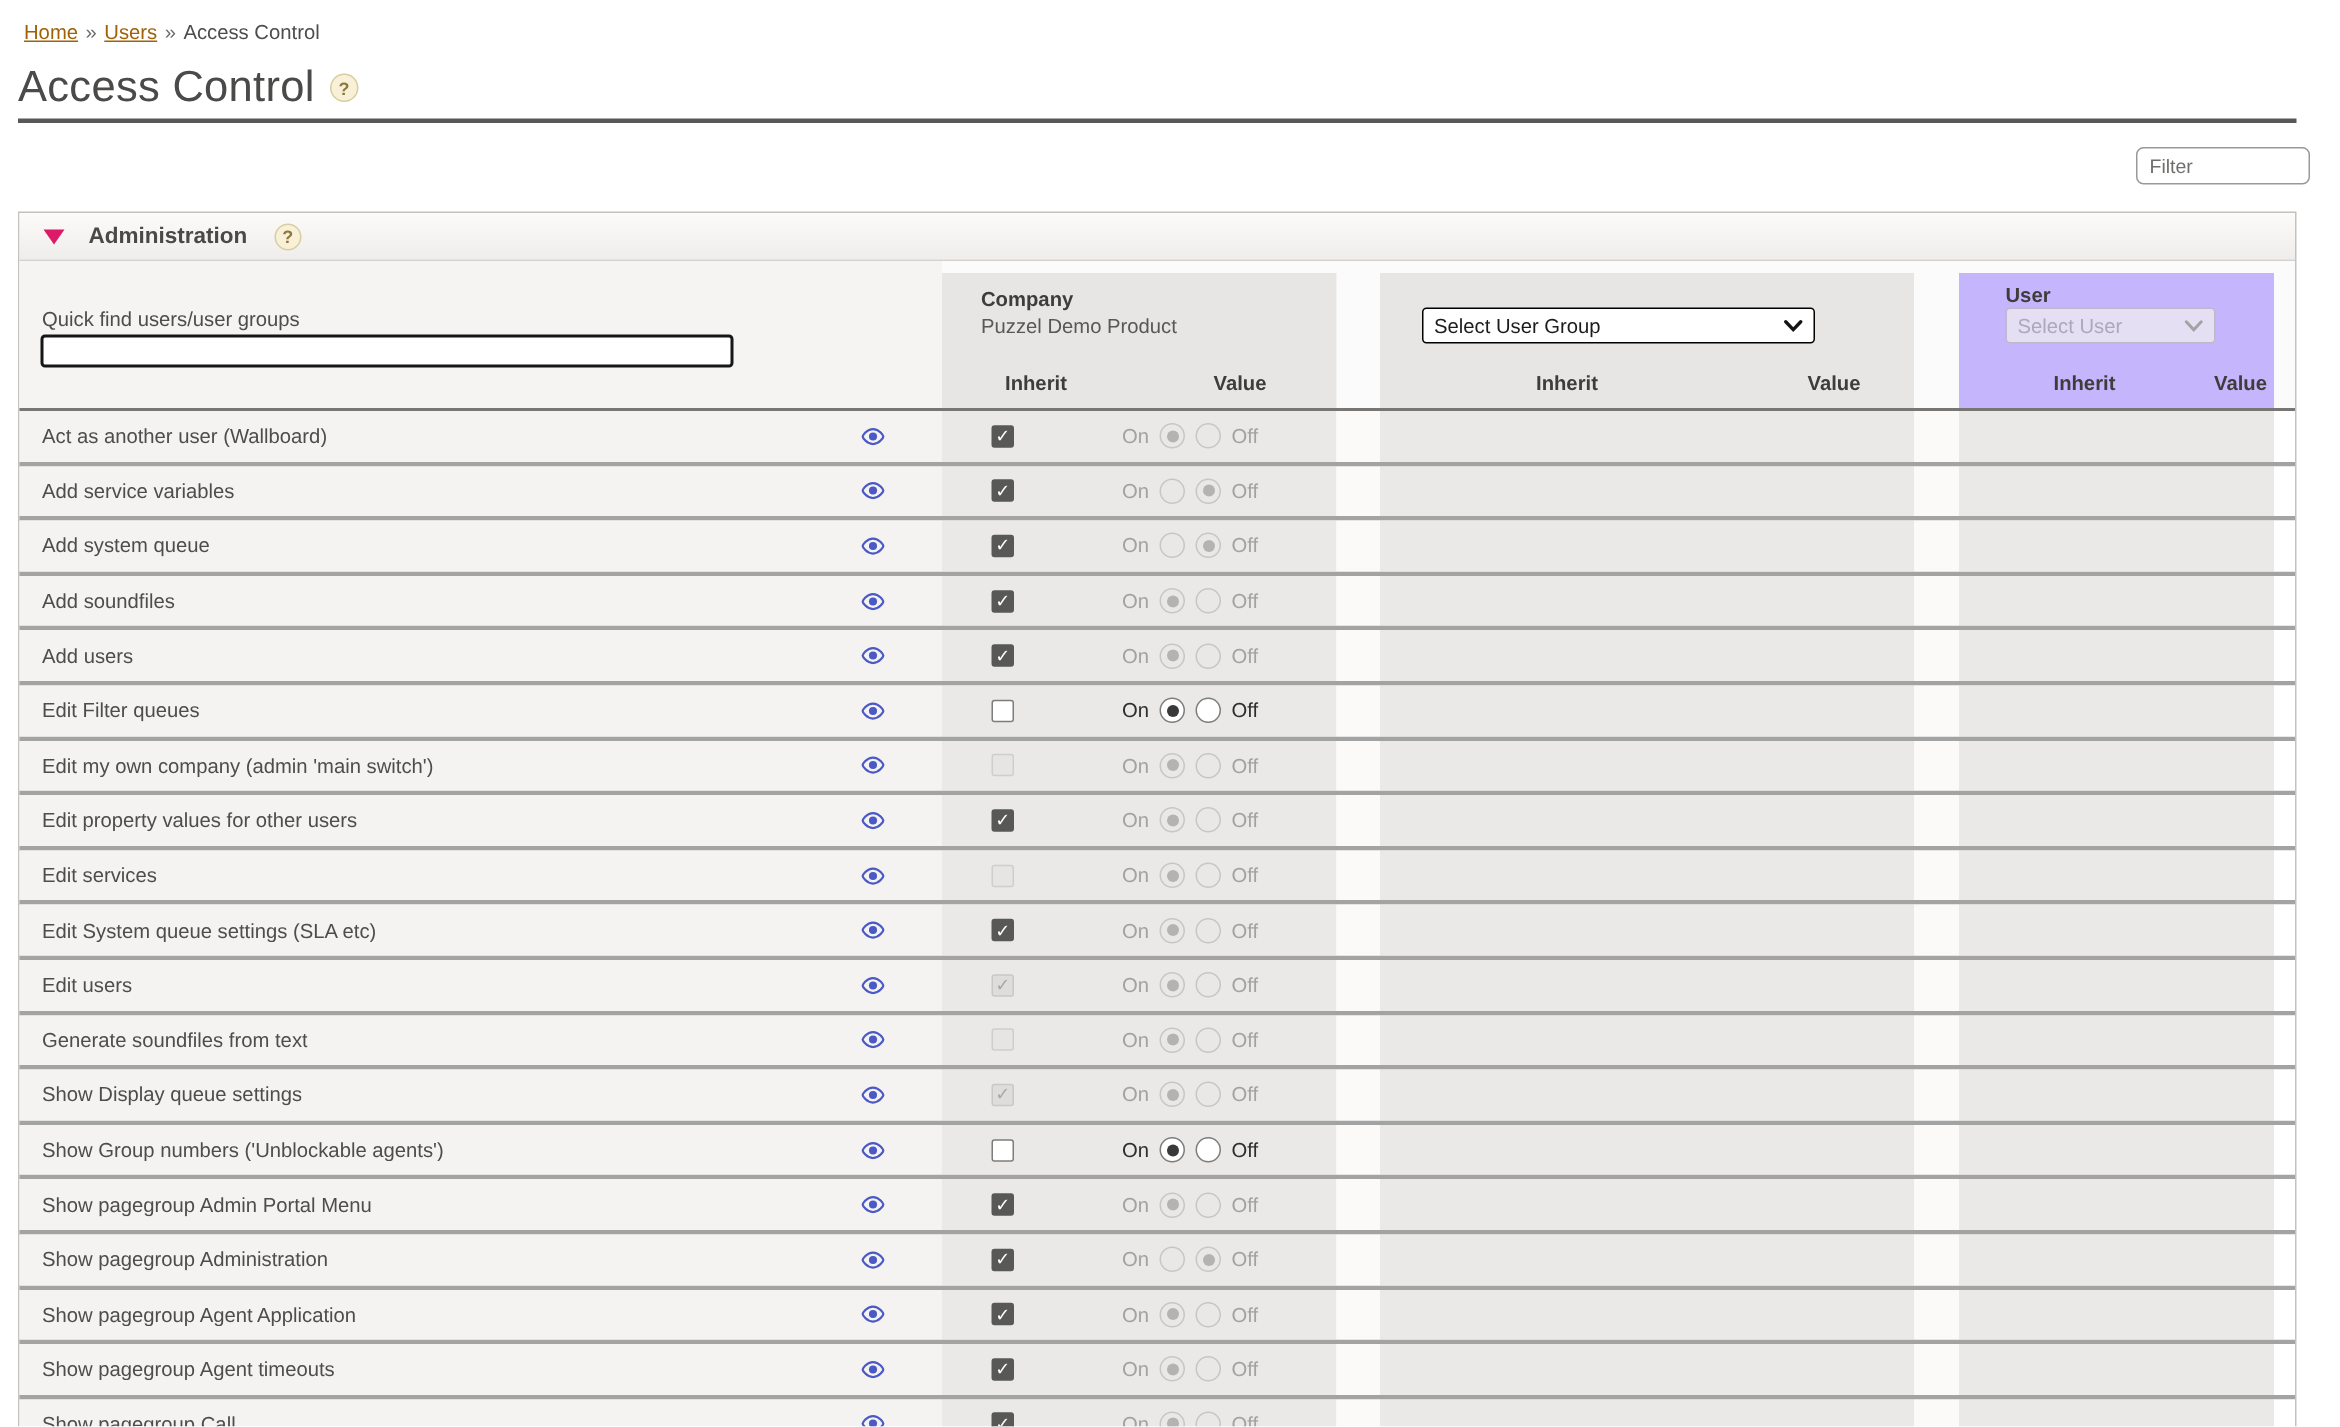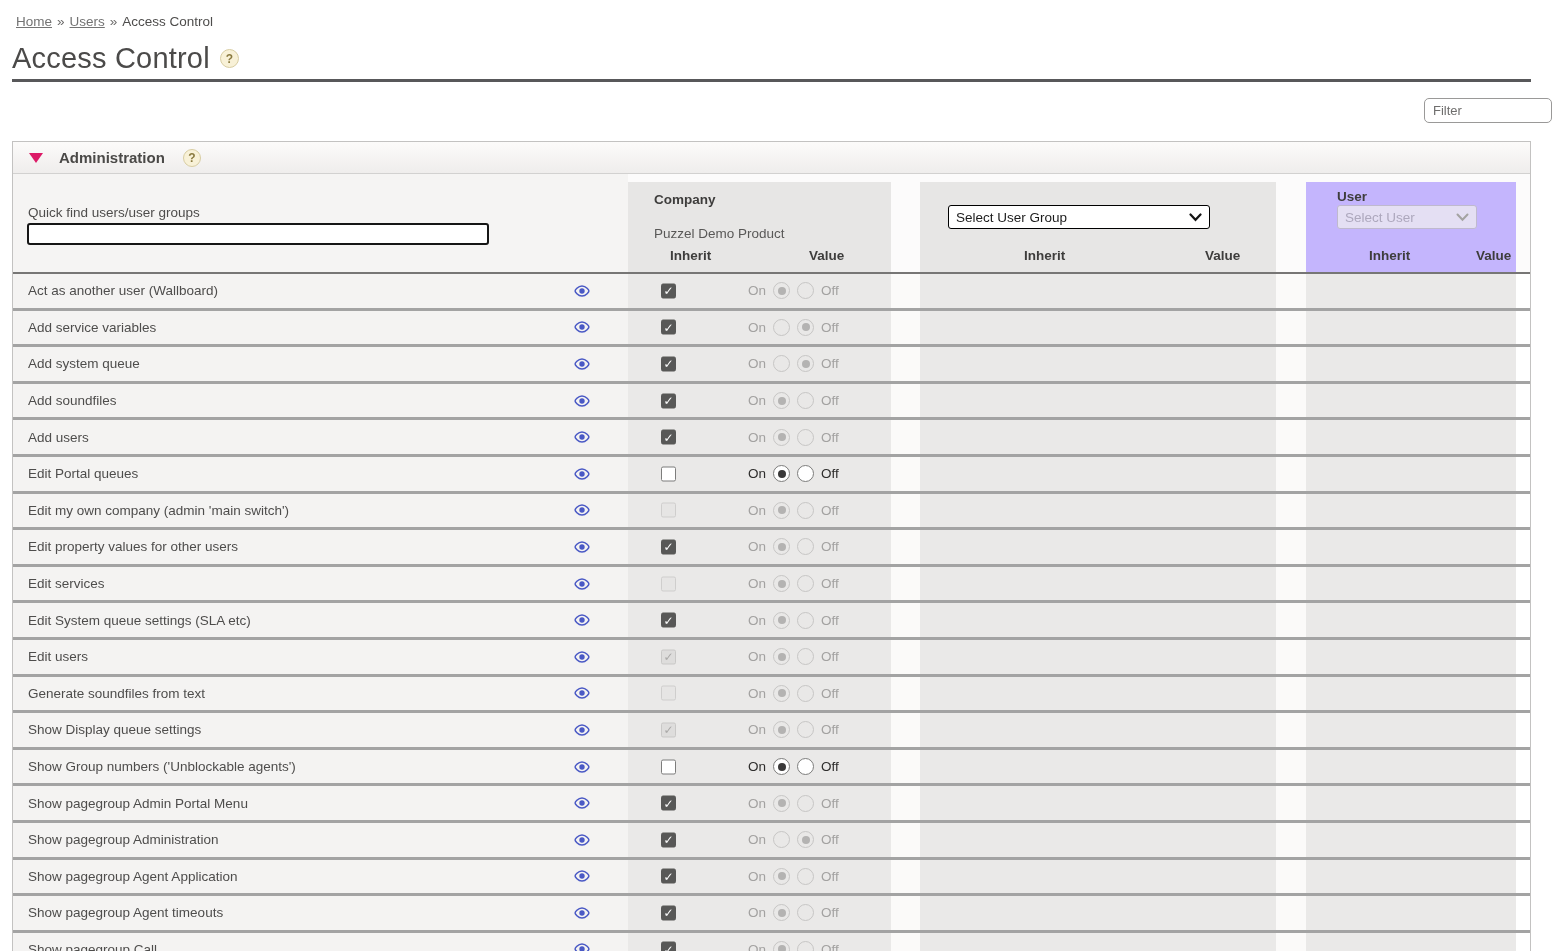--- a/index.html
+++ b/index.html
@@ -2,33 +2,33 @@
 <html><head>
 <meta charset="utf-8">
 <style>
   * { margin:0; padding:0; box-sizing:border-box; }
   html,body { background:#fff; }
   body { font-family:"Liberation Sans","DejaVu Sans",sans-serif; color:#4e4d4c; }
   #viewport { position:relative; width:1560px; height:951px; overflow:hidden; background:#fff; }
 
   
   .breadcrumb { position:absolute; left:16px; top:14px; font-size:13.5px; color:#4e4d4c; }
-  .breadcrumb a { color:#737373; text-decoration:underline; cursor:pointer; }
+  .breadcrumb a { color:#a16207; text-decoration:underline; cursor:pointer; }
   .breadcrumb .sep { margin:0 5px; color:#6b6a69; }
 
   
   .page-title-row { position:absolute; left:12px; top:42px; display:flex; align-items:center; gap:10px; }
   .page-title { font-size:29px; font-weight:400; color:#4b4a49; letter-spacing:0.2px; }
   .help-circle { display:inline-flex; align-items:center; justify-content:center;
     width:19px; height:19px; border-radius:50%; background:#f8f1d7; border:1px solid #d8cda2;
     color:#8a7a3f; font-size:12px; font-weight:bold; cursor:pointer; }
   .title-rule { position:absolute; left:12px; top:79px; width:1519px; height:3px; background:#58585a; }
 
   
-  .filter-input { position:absolute; left:1424px; top:98px; width:128px; height:25px;
+  .filter-input { position:absolute; left:1424px; top:98px; width:116px; height:25px;
     border:1px solid #9a9998; border-radius:5px; padding:0 8px; font-size:13px;
     font-family:inherit; color:#333; background:#fff; }
   .filter-input::placeholder { color:#6f6e6d; }
 
   
   .panel { position:absolute; left:12px; top:141px; width:1519px; height:830px;
     border:1px solid #c3c2c1; background:#fff; }
 
   .section-bar { height:32px; display:flex; align-items:center; padding-left:16px;
     background:linear-gradient(#fcfbfa,#efedec); border-bottom:1px solid #d2d1d0; cursor:pointer; }
@@ -44,21 +44,21 @@
   .hcell.company   { left:615px;  top:8px; width:263px; height:90px; background:#e7e6e5; }
   .hcell.usergroup { left:907px;  top:8px; width:356px; height:90px; background:#e7e6e5; }
   .hcell.user      { left:1293px; top:8px; width:210px; height:90px; background:#c4b5fd; }
 
   .qf-label { position:absolute; left:15px; top:31px; font-size:13.5px; color:#4e4d4c; }
   .qf-input { position:absolute; left:14px; top:49px; width:462px; height:22px;
     border:2px solid #161616; border-radius:3px; background:#fff; padding:0 6px;
     font-family:inherit; font-size:13px; color:#333; }
 
   .col-title { font-weight:600; font-size:13.5px; color:#3e3d3c; }
-  .col-sub { font-size:13.5px; color:#595857; margin-top:16px; }
+  .col-sub { font-size:13.5px; color:#595857; margin-top:0; }
   .subhead { font-weight:600; font-size:13.5px; color:#3e3d3c; position:absolute;margin-left:24px; }
 
   .hcell.company .col-title { position:absolute; left:26px; top:10px; }
   .hcell.company .col-sub   { position:absolute; left:26px; top:28px; }
   .hcell.company .inherit-h { left:18px;  top:66px; }
   .hcell.company .value-h   { left:157px; top:66px; }
 
   .hcell.usergroup .col-title { position:absolute; left:28px; top:22px;margin-left:44px; }
   .select-wrap { position:absolute; }
   .hcell.usergroup .select-wrap { left:28px; top:23px; width:262px; }
@@ -305,21 +305,21 @@
       </span>
     </div>
     <div class="cell gap"></div>
     <div class="cell gray"></div>
     <div class="cell gap"></div>
     <div class="cell gray"></div>
     <div class="cell endfill"></div>
   </div>
         <div class="row">
     <div class="cell left">
-      <span class="row-label">Edit Portal queues</span>
+      <span class="row-label">Edit Filter queues</span>
       <button class="eye-btn">
         <svg width="16" height="12" viewBox="0 0 16 12">
           <path d="M8 1 C3.6 1 1.1 5.5 1.1 6 C1.1 6.5 3.6 11 8 11 C12.4 11 14.9 6.5 14.9 6 C14.9 5.5 12.4 1 8 1 Z" fill="none" stroke="#4a59c5" stroke-width="1.5"></path>
           <circle cx="8" cy="6" r="2.7" fill="#4a59c5"></circle>
         </svg>
       </button>
     </div>
     <div class="cell gray">
       <span class="cb"></span>
       <span class="radio-group">

